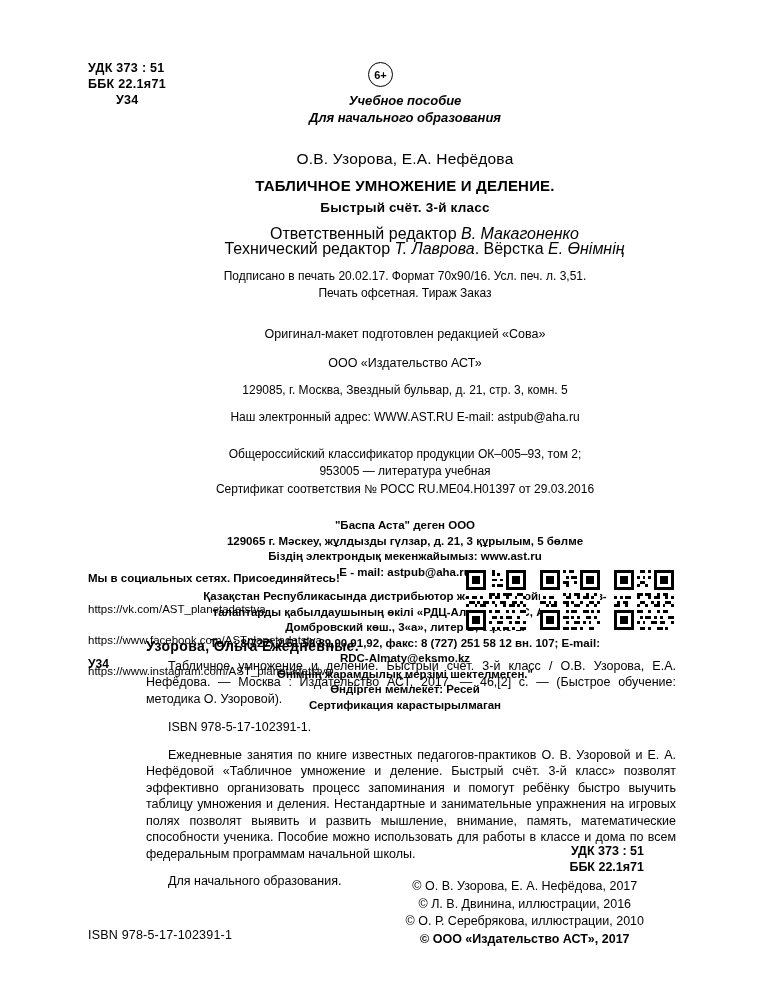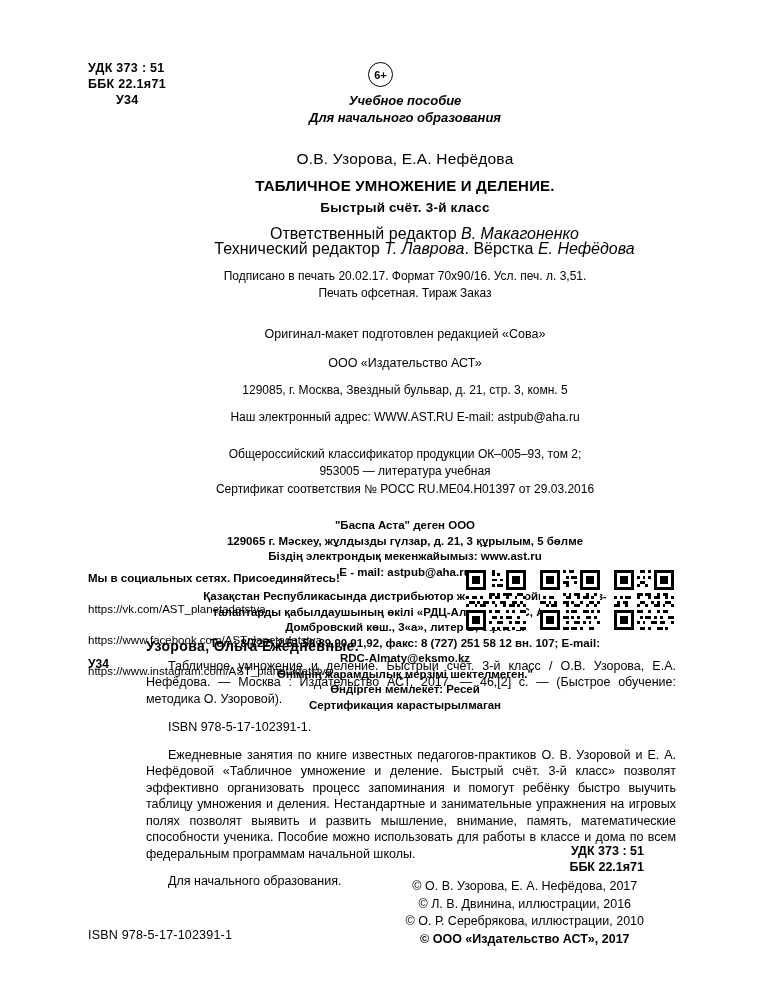--- a/index.html
+++ b/index.html
@@ -234,21 +234,21 @@
 
     <div class="authors">О.В. Узорова,  Е.А. Нефёдова</div>
     <div class="title-main">ТАБЛИЧНОЕ УМНОЖЕНИЕ И ДЕЛЕНИЕ.</div>
     <div class="title-sub">Быстрый счёт. 3-й класс</div>
 
     <div class="staff">
       <div>
         <span>Ответственный редактор </span><i>В. Макагоненко</i>
       </div>
       <div>
-        <span>Технический редактор </span><i>Т. Лаврова</i><span>. Вёрстка </span><i>Е. Нефёдова</i>
+        <span>Технический редактор </span><i>Т. Лаврова</i><span>. Вёрстка </span><i>Е. Өнімнің</i>
       </div>
     </div>
 
     <div class="print-info">
       <div>Подписано в печать 20.02.17. Формат 70x90/16. Усл. печ. л. 3,51.</div>
       <div>Печать офсетная. Тираж            Заказ</div>
     </div>
 
     <div class="orig">Оригинал-макет подготовлен редакцией «Сова»</div>
     <div class="publisher">ООО  «Издательство АСТ»</div>

